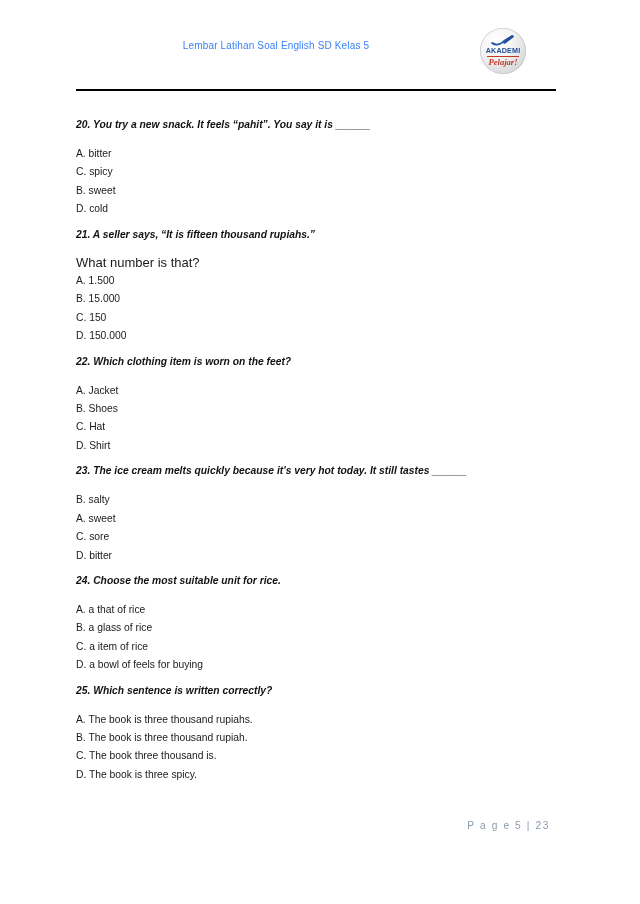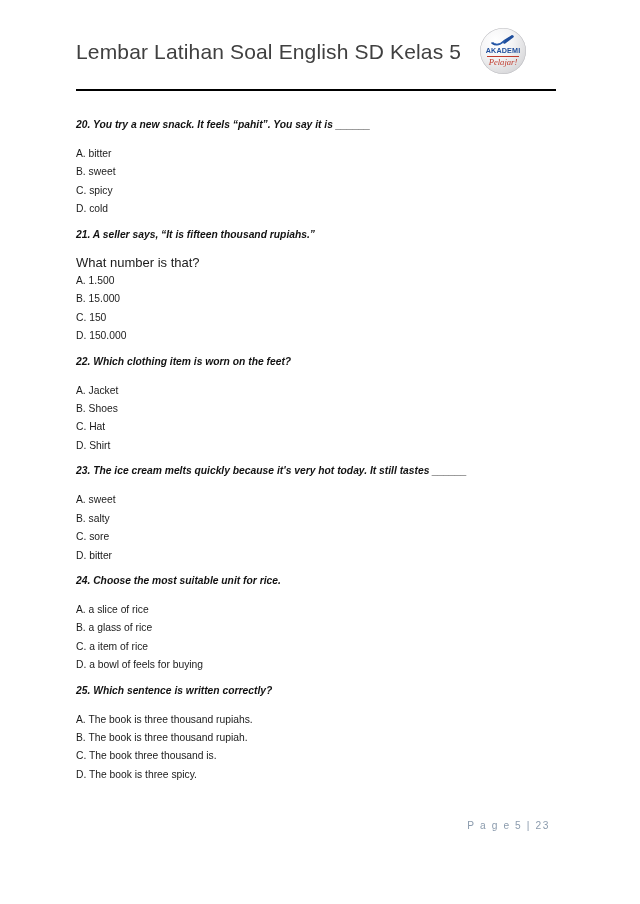--- a/index.html
+++ b/index.html
@@ -30,23 +30,24 @@
     left: 76px;
     top: 26px;
     width: 480px;
     height: 62px;
   }
   .header-title {
     position: absolute;
     left: 0;
     top: 14px;
     width: 400px;
-    font-size: 21px;
+    text-align: center;
+    font-size: 10px;
     font-weight: 400;
-    color: #404040;
+    color: #3b82f6;
     letter-spacing: 0.15px;
     white-space: nowrap;
   }
 
   
   .logo {
     position: absolute;
     right: 30px;
     top: 2px;
     width: 46px;
@@ -84,21 +85,21 @@
     background: #c0392b;
   }
   .logo-pelajar {
     position: absolute;
     left: 0;
     right: 0;
     top: 29px;
     text-align: center;
     font-size: 8.6px;
     font-style: italic;
-    font-weight: normal;
+    font-weight: bold;
     color: #c0392b;
     font-family: "Liberation Serif", serif;
     line-height: 11px;
   }
 
   .header-rule {
     position: absolute;
     left: 76px;
     top: 89px;
     width: 480px;
@@ -183,22 +184,22 @@
     </div>
   </div>
 
   <div class="header-rule"></div>
 
   <div class="content">
 
     <div class="qblock q20">
       <div class="qstem">20. You try a new snack. It feels “pahit”. You say it is ______</div>
       <div class="opt">A. bitter</div>
+      <div class="opt">C. spicy</div>
       <div class="opt">B. sweet</div>
-      <div class="opt">C. spicy</div>
       <div class="opt">D. cold</div>
     </div>
 
     <div class="qblock q21">
       <div class="qstem">21. A seller says, “It is fifteen thousand rupiahs.”</div>
       <div class="qsub">What number is that?</div>
       <div class="opt">A. 1.500</div>
       <div class="opt">B. 15.000</div>
       <div class="opt">C. 150</div>
       <div class="opt">D. 150.000</div>
@@ -207,29 +208,29 @@
     <div class="qblock q22">
       <div class="qstem">22. Which clothing item is worn on the feet?</div>
       <div class="opt">A. Jacket</div>
       <div class="opt">B. Shoes</div>
       <div class="opt">C. Hat</div>
       <div class="opt">D. Shirt</div>
     </div>
 
     <div class="qblock q23">
       <div class="qstem">23. The ice cream melts quickly because it's very hot today. It still tastes ______</div>
+      <div class="opt">B. salty</div>
       <div class="opt">A. sweet</div>
-      <div class="opt">B. salty</div>
       <div class="opt">C. sore</div>
       <div class="opt">D. bitter</div>
     </div>
 
     <div class="qblock q24">
       <div class="qstem">24. Choose the most suitable unit for rice.</div>
-      <div class="opt">A. a slice of rice</div>
+      <div class="opt">A. a that of rice</div>
       <div class="opt">B. a glass of rice</div>
       <div class="opt">C. a item of rice</div>
       <div class="opt">D. a bowl of feels for buying</div>
     </div>
 
     <div class="qblock q25">
       <div class="qstem">25. Which sentence is written correctly?</div>
       <div class="opt">A. The book is three thousand rupiahs.</div>
       <div class="opt">B. The book is three thousand rupiah.</div>
       <div class="opt">C. The book three thousand is.</div>

